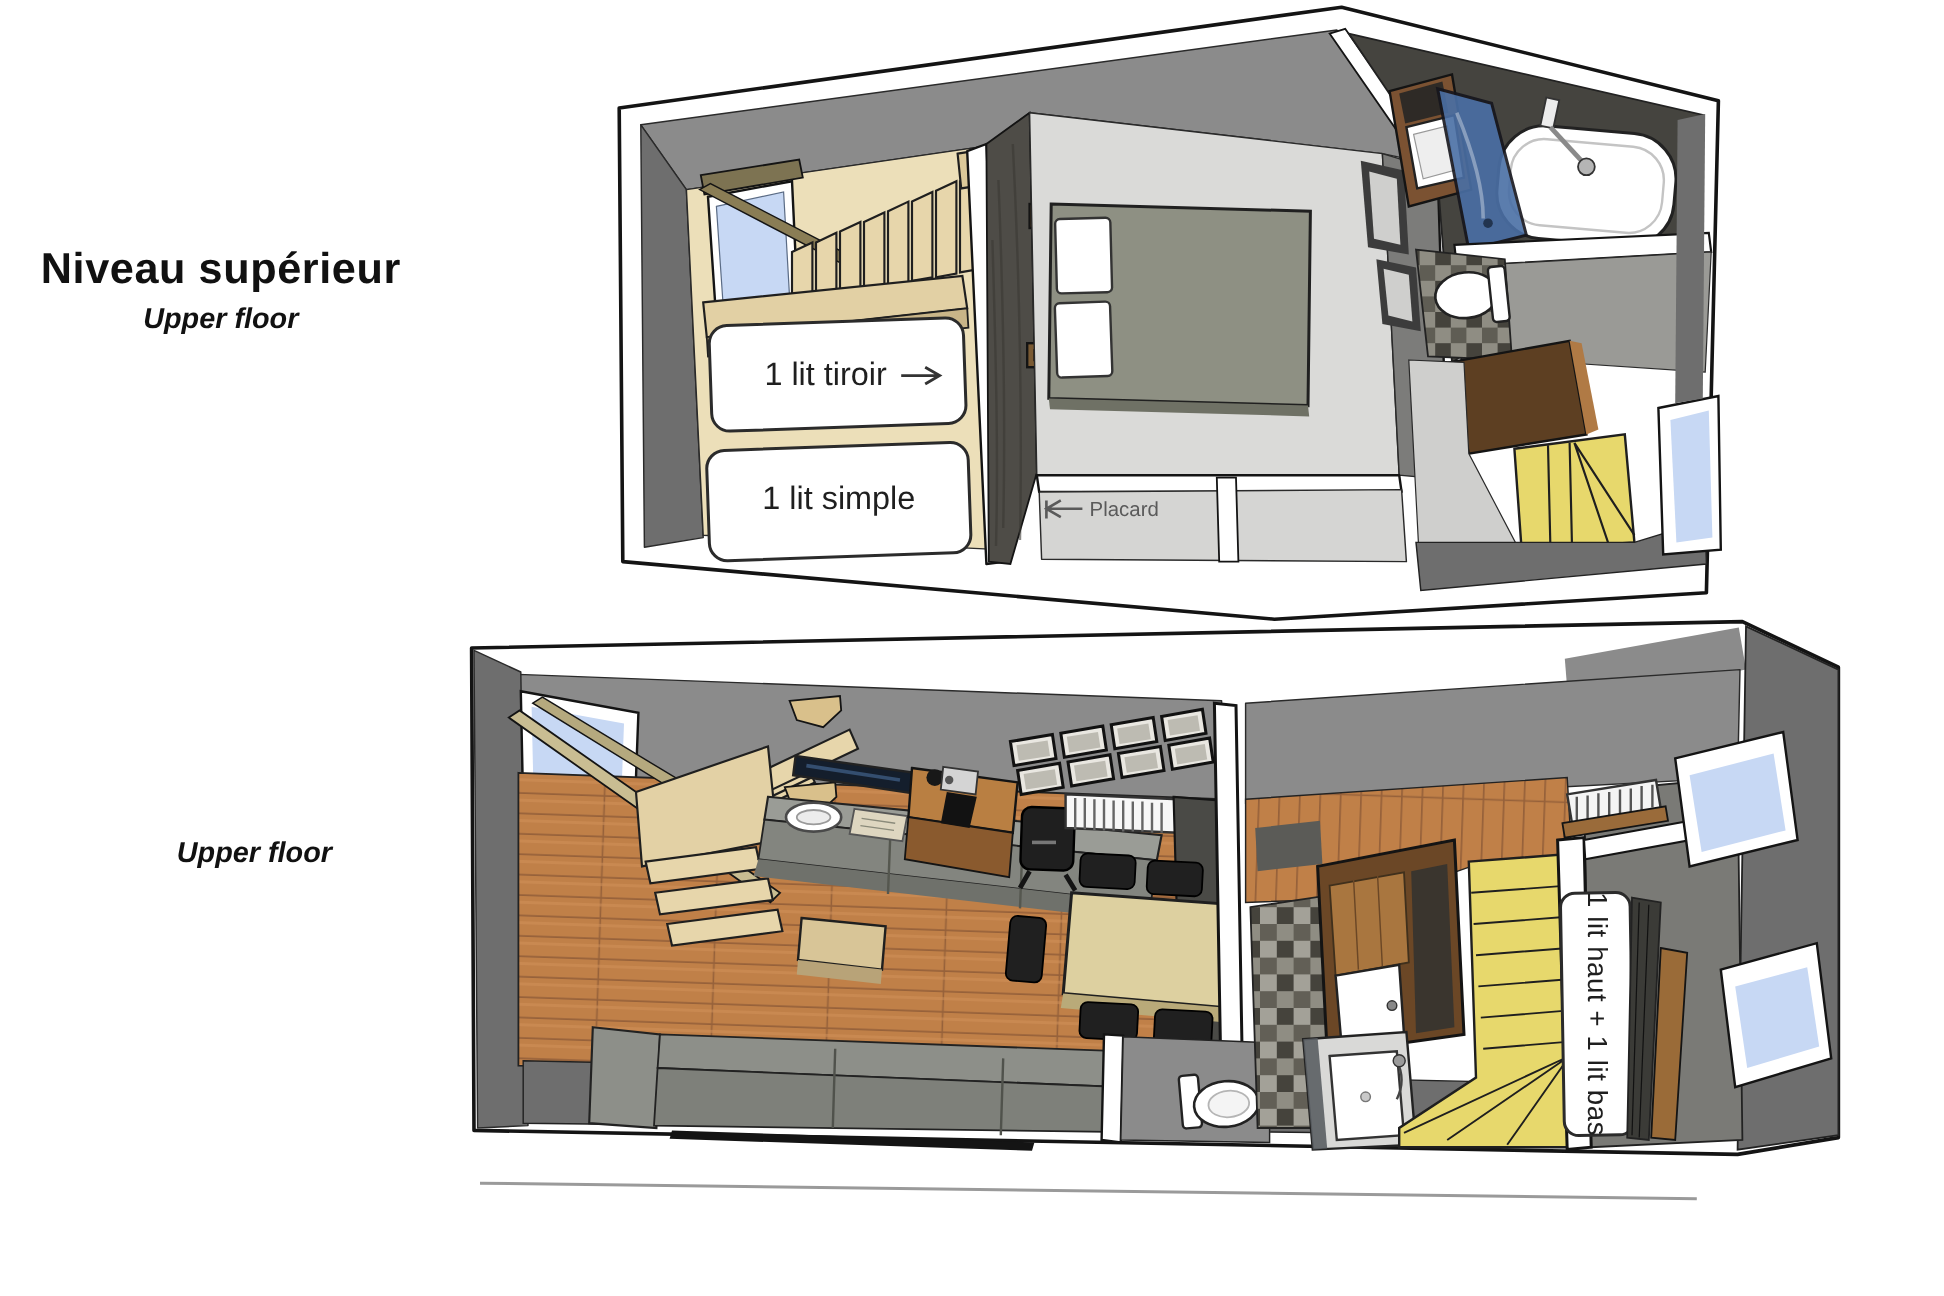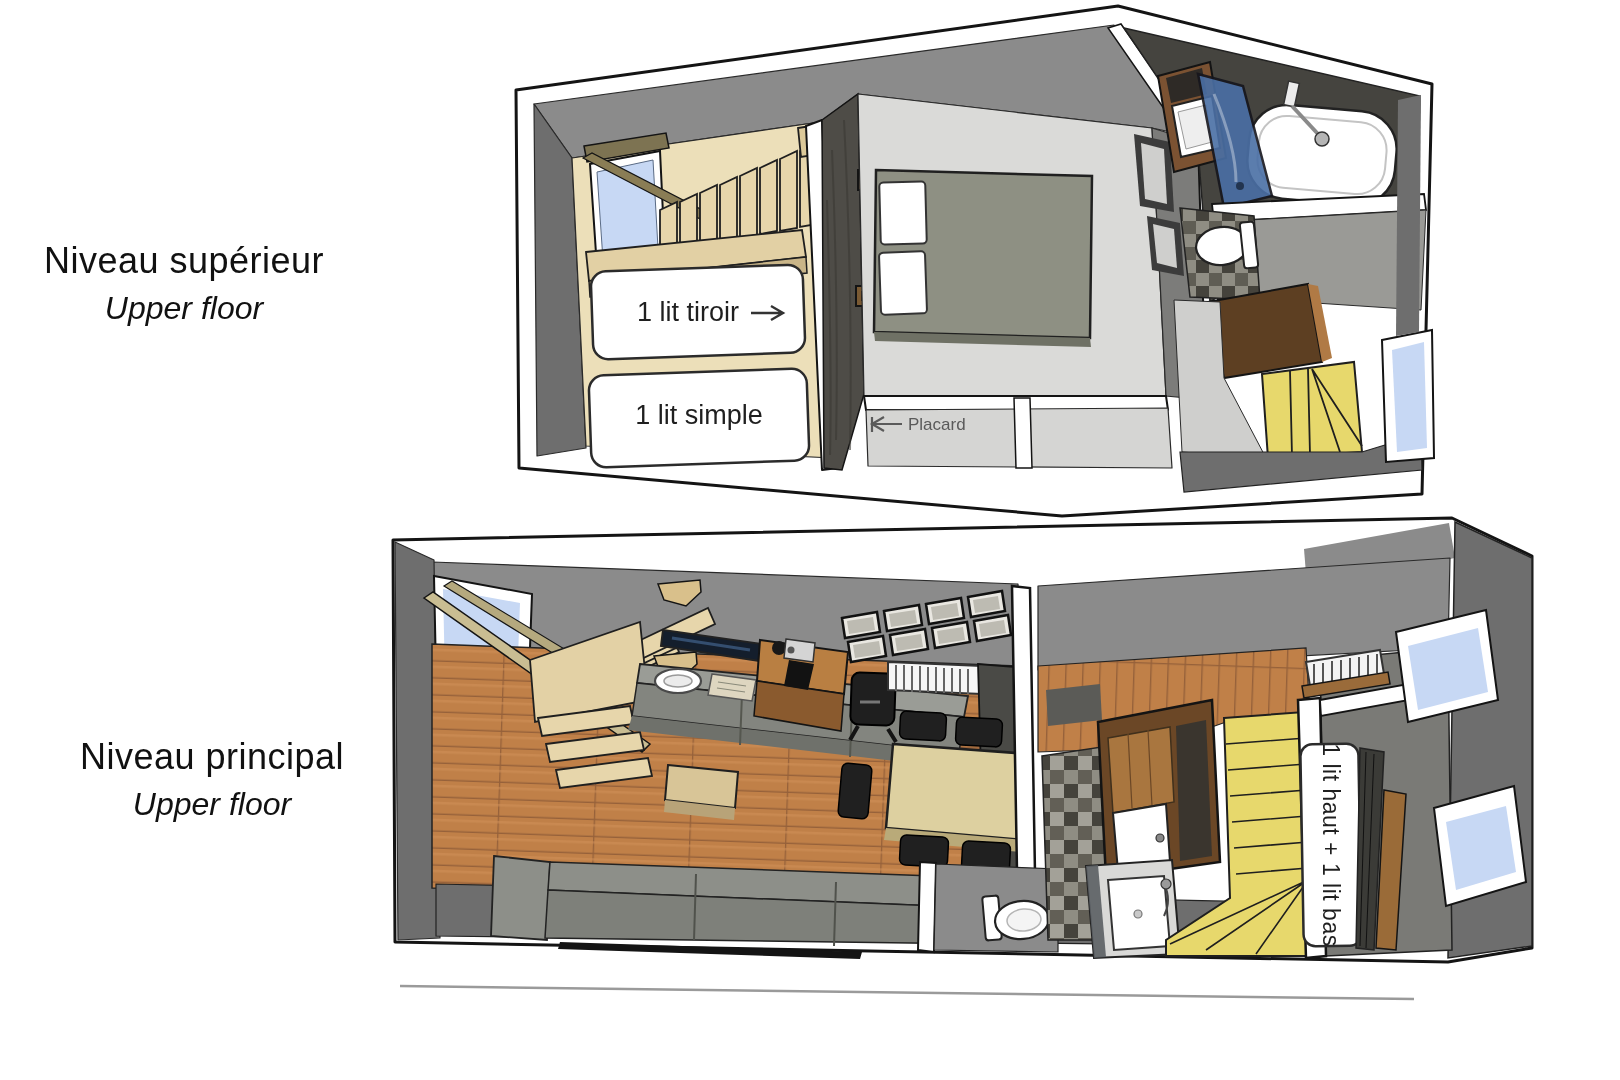--- a/index.html
+++ b/index.html
@@ -1,21 +1,21 @@
 <!DOCTYPE html>
 <html><head>
 <meta charset="utf-8">
 <style>
   html,body{margin:0;padding:0;background:#ffffff;}
   .canvas{position:relative;width:1620px;height:1080px;background:#fff;overflow:hidden;
           font-family:"Liberation Sans",sans-serif;}
   svg{position:absolute;left:0;top:0;}
-  .title-block{position:absolute;text-align:center;color:#111;font-weight:normal;line-height:1.42;margin-top:37px;}
+  .title-block{position:absolute;text-align:center;color:#111;font-weight:bold;line-height:1.42;}
   .title-fr{display:block;font-size:36px;letter-spacing:.5px;}
-  .title-en{display:block;font-size:32px;font-style:italic;}
+  .title-en{display:block;font-size:24px;font-style:italic;}
   
   .oln{stroke:#141414;stroke-width:2;stroke-linejoin:round;}
   .oln3{stroke:#141414;stroke-width:3;stroke-linejoin:round;}
   .oln1{stroke:#2a2a2a;stroke-width:1.2;stroke-linejoin:round;}
   .white{fill:#ffffff;}
   .grayA{fill:#8b8b8b;}      
   .grayB{fill:#6e6e6e;}      
   .grayC{fill:#4e4c47;}      
   .grayD{fill:#45443f;}      
   .floorL{fill:#dadad8;}     
@@ -37,21 +37,20 @@
 <body>
 
 <div class="canvas">
 
   <div class="title-block" style="left:24px;top:198px;width:320px;">
     <span class="title-fr">Niveau supérieur</span>
     <span class="title-en">Upper floor</span>
   </div>
 
   <div class="title-block" style="left:52px;top:694px;width:320px;">
-    <span class="title-fr">Niveau principal</span>
     <span class="title-en">Upper floor</span>
   </div>
 
   <svg width="1620" height="1080" viewBox="0 0 1620 1080">
     <defs>
       <pattern id="checkerU" width="26" height="26" patternUnits="userSpaceOnUse">
         <rect width="26" height="26" fill="#8f8d83"></rect>
         <rect width="13" height="13" fill="#45433c"></rect>
         <rect x="13" y="13" width="13" height="13" fill="#5f5d54"></rect>
       </pattern>

